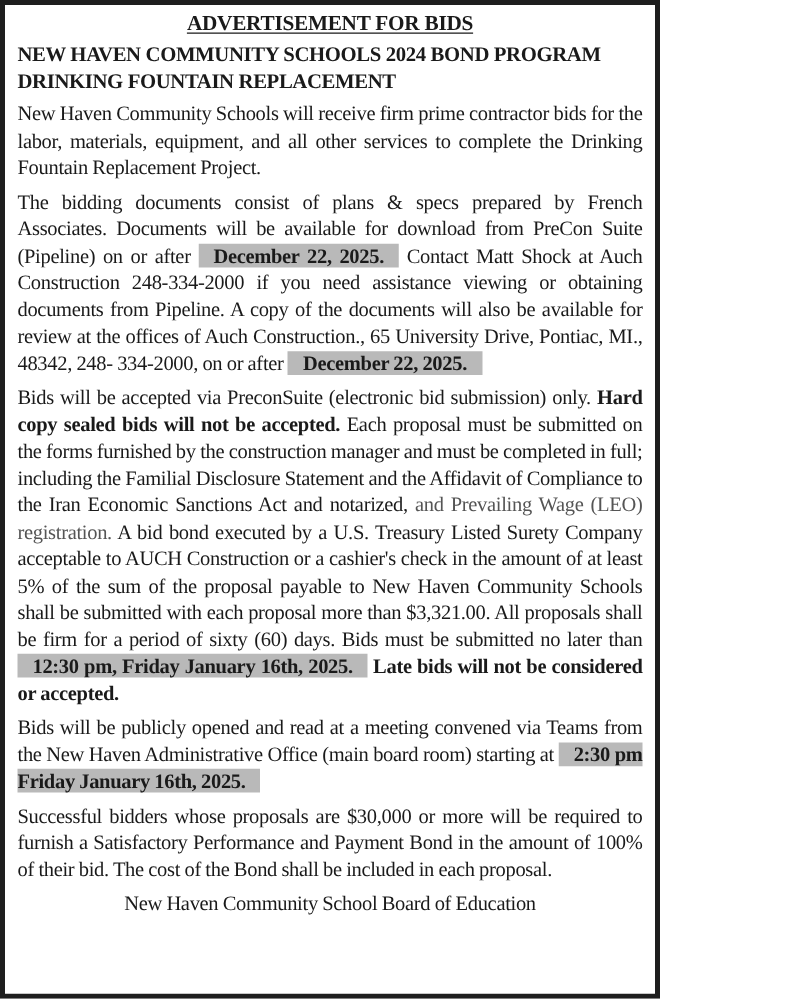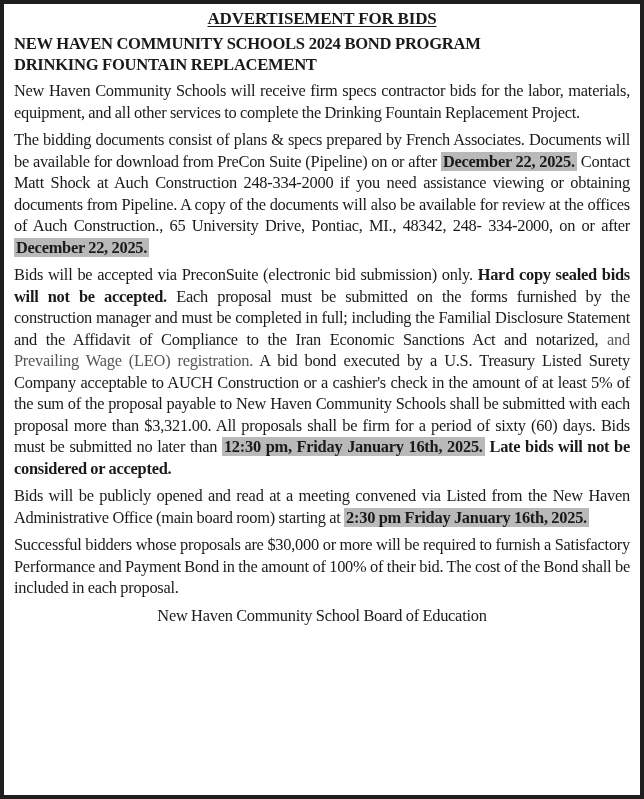--- a/index.html
+++ b/index.html
@@ -7,21 +7,21 @@
       padding: 0;
       background: #ffffff;
     }
     body {
       width: 644px;
       height: 799px;
       overflow: hidden;
     }
     .frame {
       box-sizing: border-box;
-      width: 644px;
+      width: 528px;
       height: 799px;
       border: 4px solid #1e1e1e;
       background: #ffffff;
       padding: 4px 10px 0 10px;
       font-family: "Liberation Serif", "DejaVu Serif", serif;
       color: #1a1a1a;
     }
     .title {
       text-align: center;
       font-weight: bold;
@@ -47,39 +47,39 @@
       margin: 0 0 6px 0;
       font-size: 16.4px;
       line-height: 21.5px;
       text-align: justify;
       letter-spacing: -0.25px;
       word-spacing: -0.3px;
     }
     .hl {
       background: #b9b9b9;
       font-weight: bold;
-      padding: 0 2px;
+      padding: 0 12px;
     }
     .b { font-weight: bold; }
     .muted { color: #555555; }
     .signoff { text-align: center; }
   </style>
 </head>
 <body>
 
 <div class="frame">
   <div class="title">ADVERTISEMENT FOR BIDS</div>
   <div class="subtitle">NEW HAVEN COMMUNITY SCHOOLS 2024 BOND PROGRAM</div>
   <div class="subtitle">DRINKING FOUNTAIN REPLACEMENT</div>
 
-  <p>New Haven Community Schools will receive firm specs contractor bids for the labor, materials, equipment, and all other services to complete the Drinking Fountain Replacement Project.</p>
+  <p>New Haven Community Schools will receive firm prime contractor bids for the labor, materials, equipment, and all other services to complete the Drinking Fountain Replacement Project.</p>
 
   <p><span>The bidding documents consist of plans &amp; specs prepared by French Associates. Documents will be available for download from PreCon Suite (Pipeline) on or after </span><span class="hl">December 22, 2025.</span><span> Contact Matt Shock at Auch Construction 248-334-2000 if you need assistance viewing or obtaining documents from Pipeline. A copy of the documents will also be available for review at the offices of Auch Construction., 65 University Drive, Pontiac, MI., 48342, 248- 334-2000, on or after </span><span class="hl">December 22, 2025.</span></p>
 
   <p><span>Bids will be accepted via PreconSuite (electronic bid submission) only. </span><span class="b">Hard copy sealed bids will not be accepted.</span><span> Each proposal must be submitted on the forms furnished by the construction manager and must be completed in full; including the Familial Disclosure Statement and the Affidavit of Compliance to the Iran Economic Sanctions Act and notarized, </span><span class="muted">and Prevailing Wage (LEO) registration.</span><span> A bid bond executed by a U.S. Treasury Listed Surety Company acceptable to AUCH Construction or a cashier's check in the amount of at least 5% of the sum of the proposal payable to New Haven Community Schools shall be submitted with each proposal more than $3,321.00. All proposals shall be firm for a period of sixty (60) days. Bids must be submitted no later than </span><span class="hl">12:30 pm, Friday January 16th, 2025.</span><span class="b"> Late bids will not be considered or accepted.</span></p>
 
-  <p><span>Bids will be publicly opened and read at a meeting convened via Listed from the New Haven Administrative Office (main board room) starting at </span><span class="hl">2:30 pm Friday January 16th, 2025.</span></p>
+  <p><span>Bids will be publicly opened and read at a meeting convened via Teams from the New Haven Administrative Office (main board room) starting at </span><span class="hl">2:30 pm Friday January 16th, 2025.</span></p>
 
   <p>Successful bidders whose proposals are $30,000 or more will be required to furnish a Satisfactory Performance and Payment Bond in the amount of 100% of their bid. The cost of the Bond shall be included in each proposal.</p>
 
 
   <p class="signoff">New Haven Community School Board of Education</p>
 </div>
 
 </body></html>

